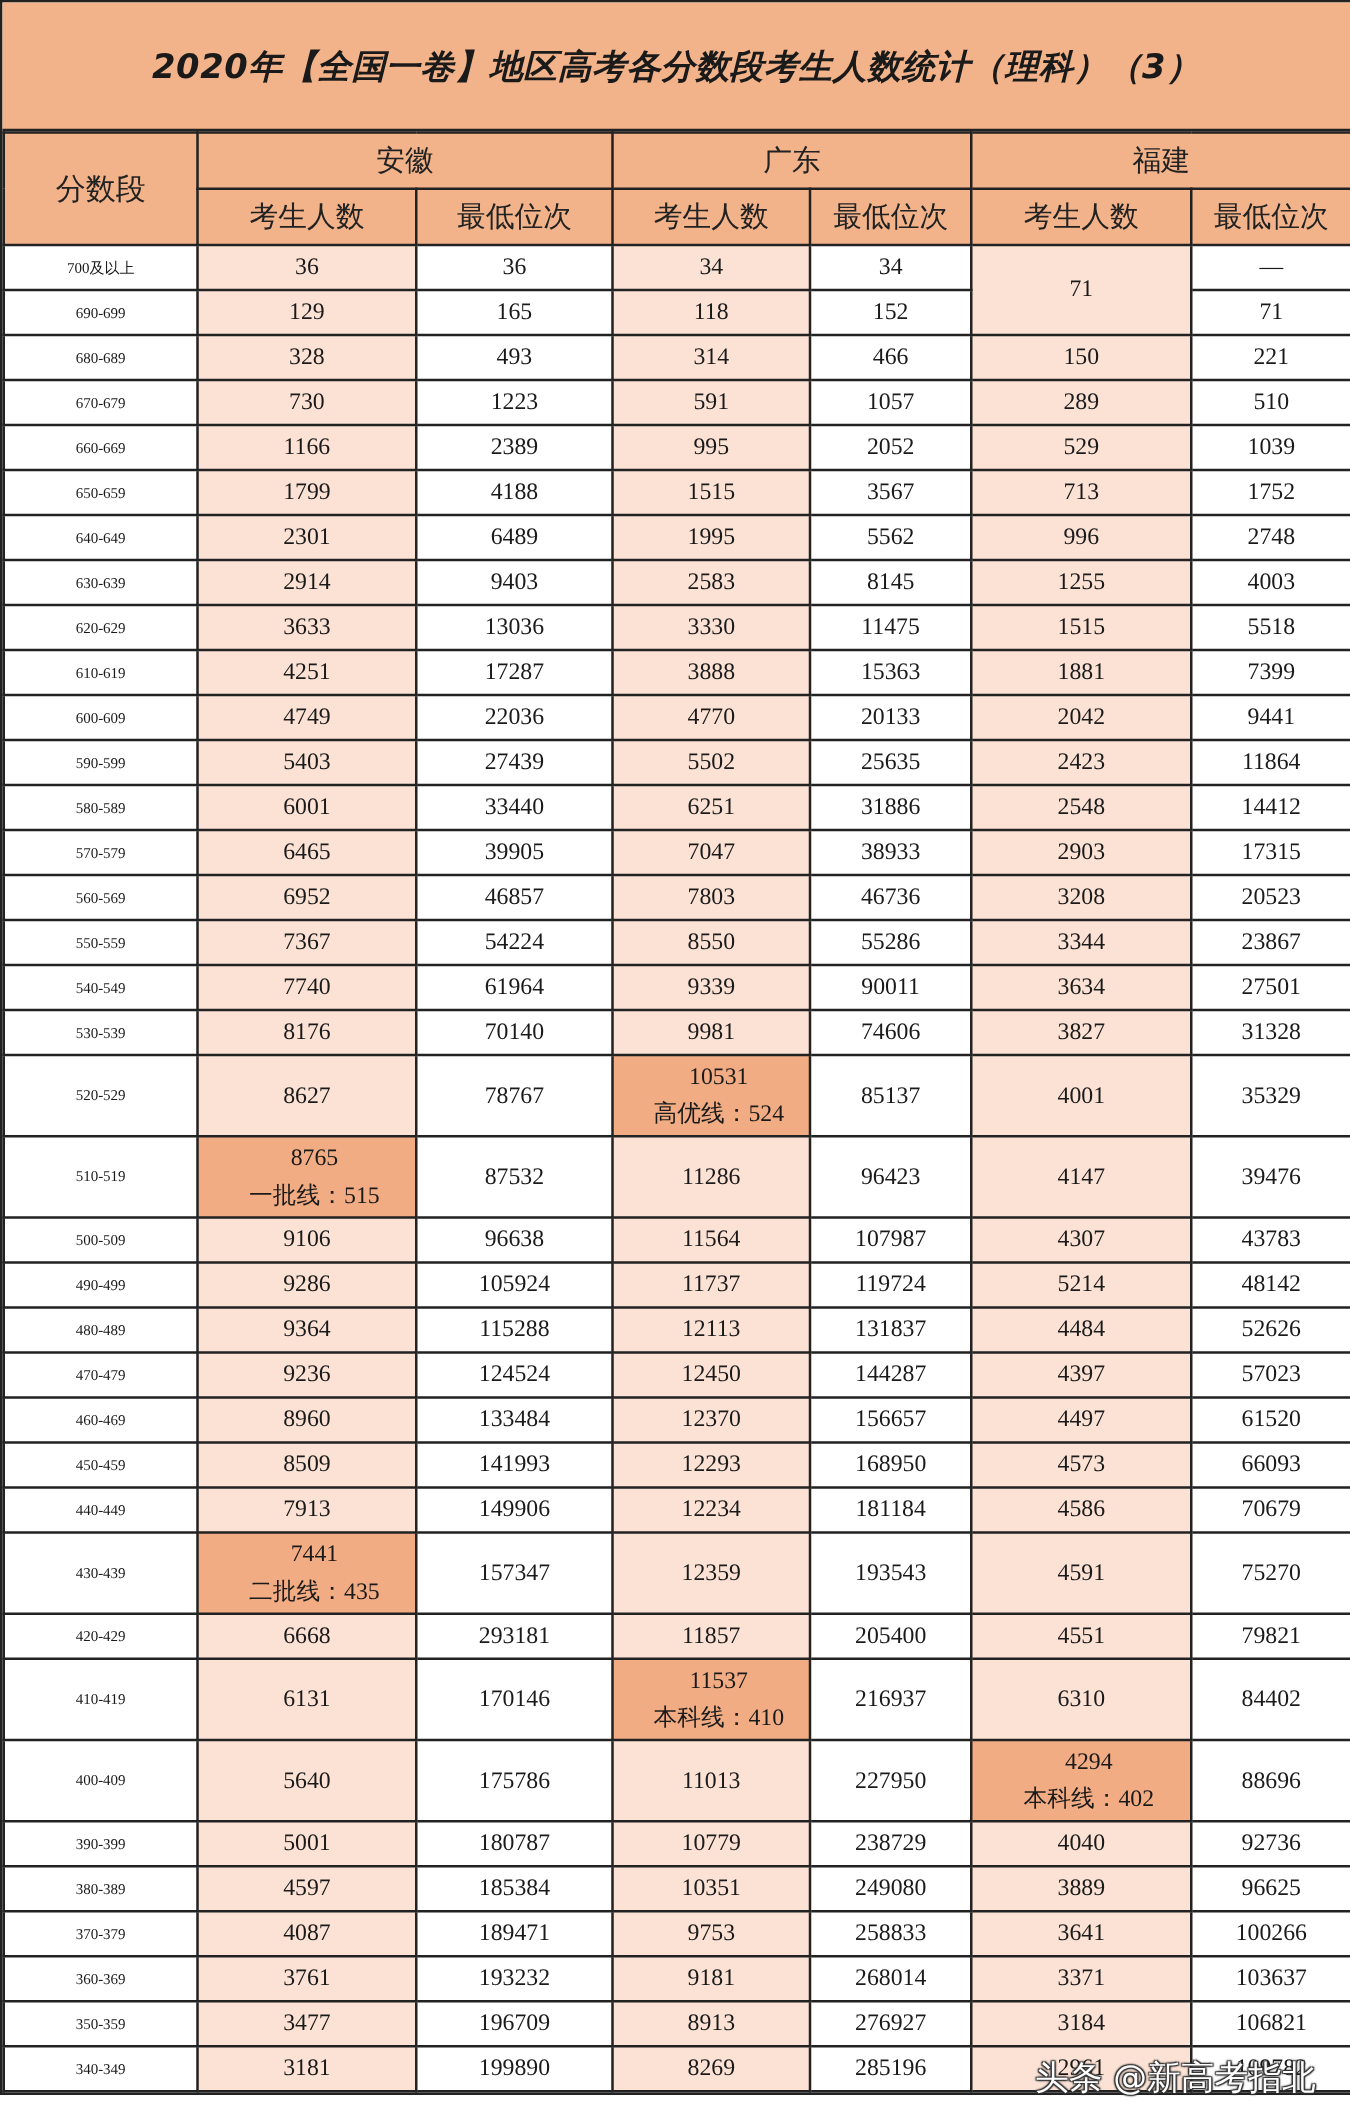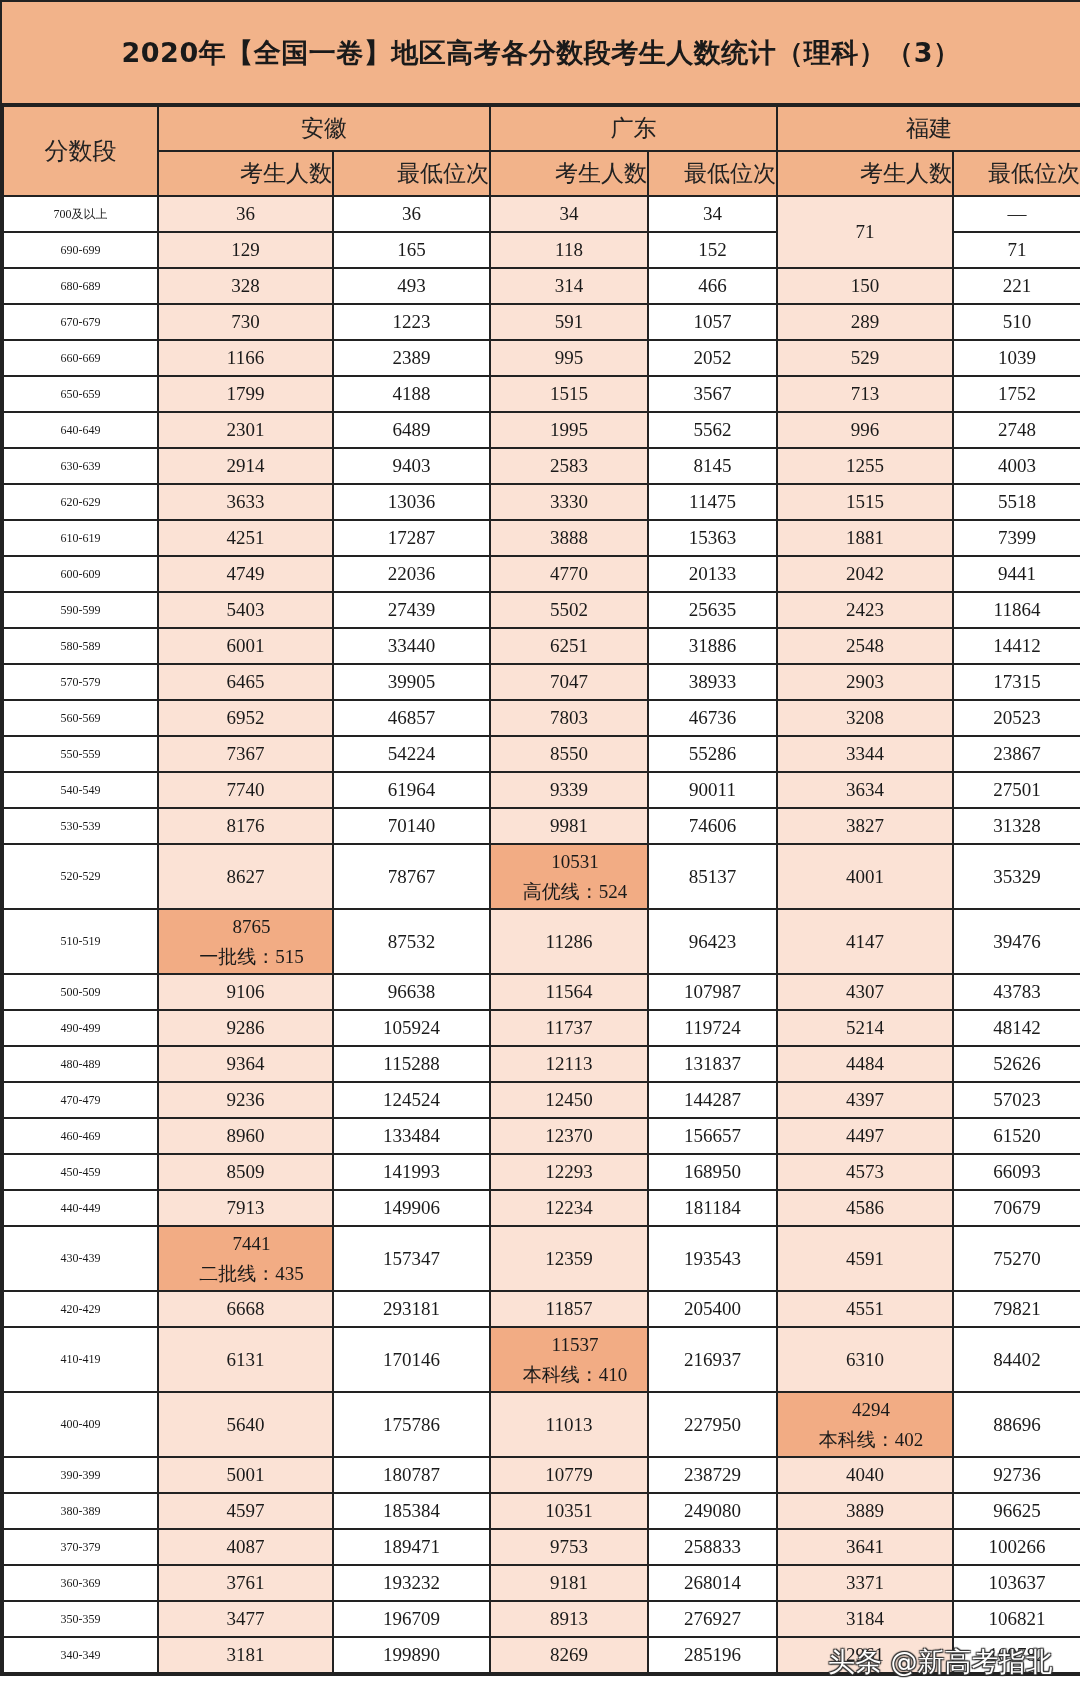--- a/index.html
+++ b/index.html
@@ -2,28 +2,28 @@
 <html><head>
 <meta charset="utf-8">
 <style>
   html, body { margin: 0; padding: 0; background: #ffffff; }
   body { width: 1080px; height: 1685px; overflow: hidden; position: relative;
          font-family: "Liberation Serif", "DejaVu Serif", serif; color: #1a1a1a; }
   .frame { position: absolute; left: 0; top: 0; width: 1078px; border: 2px solid #222; border-right-width: 2px; box-sizing: content-box; }
   .title-bar { height: 101px; background: #f2b38a; border-bottom: 2px solid #222;
                display: flex; align-items: center; justify-content: center;
                font-family: "DejaVu Sans", "Liberation Sans", sans-serif; font-weight: bold;
-               font-size: 27px; letter-spacing: 0.5px; color: #1a1a1a; }
+               font-size: 27px; letter-spacing: 0.5px; color: #1a1a1a; font-style: italic; }
   table { border-collapse: collapse; width: 1078px; table-layout: fixed; }
   col.c0 { width: 155px; } col.c1 { width: 175px; } col.c2 { width: 157px; }
   col.c3 { width: 158px; } col.c4 { width: 129px; } col.c5 { width: 176px; } col.c6 { width: 128px; }
   th, td { border: 2px solid #222; text-align: center; vertical-align: middle; padding: 0; }
   th { background: #f2b38a; font-weight: normal; font-family: "DejaVu Serif", serif; font-size: 23px; color: #222; }
   th.region { height: 43px; margin-left: 28px; }
-  th.sub { height: 43px; text-align: right; }
+  th.sub { height: 43px; }
   th.band-head { font-size: 24px; }
   td { height: 34px; font-size: 19px; background: #ffffff; }
   td.tall { height: 63px; }
   td.band { font-size: 12px; }
   td.count { background: #fbe2d5; }
   td.hl { background: #f2ac84; }
   td .line2 { display: block; line-height: 30px; padding-left: 12px; }
   .watermark { position: absolute; left: 826px; top: 1642px; font-family: "DejaVu Sans", sans-serif;
                font-size: 27px; color: #ffffff; letter-spacing: 0px;
                text-shadow: 0 0 2px #333, 1px 1px 1px #333, -1px -1px 1px #333, 1px -1px 1px #333, -1px 1px 1px #333; }

